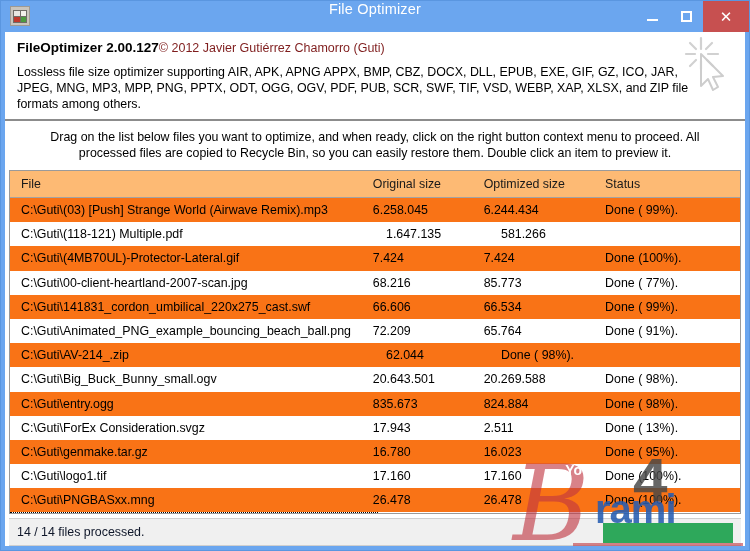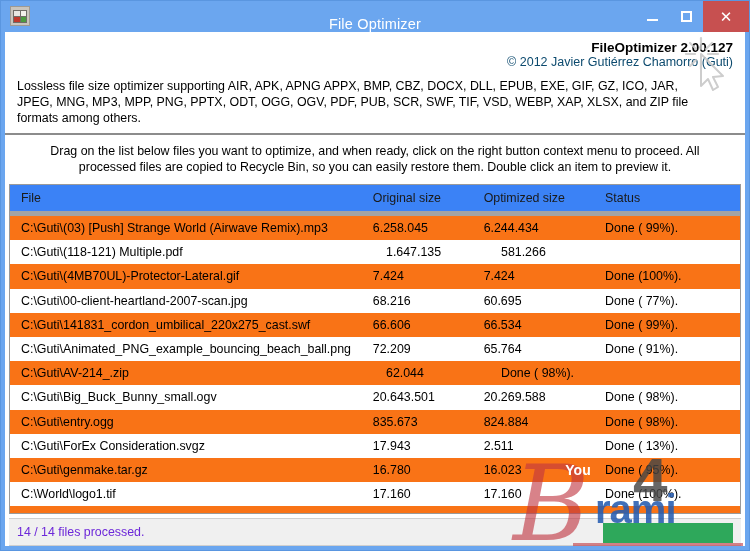--- a/index.html
+++ b/index.html
@@ -27,21 +27,21 @@
     overflow: hidden;
   }
 
   
   .titlebar {
     position: relative;
     height: 31px;
     flex: 0 0 31px;
     background: #6ba6ef;
     display: flex;
-    align-items: flex-end;
+    align-items: flex-start;
   }
   .app-icon {
     position: absolute;
     left: 9px;
     top: 5px;
     width: 20px;
     height: 20px;
     background: #c9c5bd;
     border: 1px solid #9d9a93;
     box-sizing: border-box;
@@ -119,33 +119,31 @@
   
   .about {
     position: relative;
     flex: 0 0 auto;
     padding: 8px 12px 7px 12px;
     border-bottom: 2px solid #8c8c8c;
     background: #ffffff;
   }
   .about-line1 {
     display: flex;
-    align-items: flex-end;
-    flex-direction: column;
+    align-items: center;
   }
   .about-product {
     font-size: 13.5px;
     font-weight: bold;
     color: #000000;
     white-space: nowrap;
   }
   .about-copyright {
     font-size: 12.5px;
-    color: #0c4a6e;
-    margin-left: 52px;
+    color: #7f1d1d;
     white-space: nowrap;
   }
   .about-desc {
     margin-top: 9px;
     font-size: 12.4px;
     line-height: 16px;
     color: #000000;
     max-width: 672px;
   }
   .cursor-art {
@@ -176,22 +174,22 @@
     background: #ffffff;
     display: flex;
     flex-direction: column;
     min-height: 0;
     overflow: hidden;
   }
   .list-header {
     flex: 0 0 26px;
     display: flex;
     align-items: center;
-    background: #3b82f6;
-    border-bottom: 5px solid #a3a3a3;
+    background: #fdba74;
+    border-bottom: 1px solid #a3a3a3;
     font-size: 12.4px;
     color: #1a1a1a;
   }
   .list-body {
     flex: 1 1 auto;
     overflow: hidden;
     background: #ffffff;
   }
   .row {
     display: flex;
@@ -220,21 +218,21 @@
     flex: 0 0 26px;
     margin: 4px 4px 0 4px;
     background: #f0f0f0;
     border: 1px solid #cfcfcf;
     border-left: none;
     border-right: none;
     display: flex;
     align-items: center;
     padding-left: 8px;
     font-size: 12.4px;
-    color: #6d28d9;
+    color: #0f172a;
   }
 
   
   .watermark {
     position: absolute;
     right: 6px;
     bottom: 2px;
     width: 230px;
     height: 95px;
     pointer-events: none;
@@ -377,21 +375,21 @@
           </div>
           <div class="row alt">
             <div class="col-file">C:\Guti\(4MB70UL)-Protector-Lateral.gif</div>
             <div class="col-orig">7.424</div>
             <div class="col-opt">7.424</div>
             <div class="col-status">Done (100%).</div>
           </div>
           <div class="row">
             <div class="col-file">C:\Guti\00-client-heartland-2007-scan.jpg</div>
             <div class="col-orig">68.216</div>
-            <div class="col-opt">60.695</div>
+            <div class="col-opt">85.773</div>
             <div class="col-status">Done ( 77%).</div>
           </div>
           <div class="row alt">
             <div class="col-file">C:\Guti\141831_cordon_umbilical_220x275_cast.swf</div>
             <div class="col-orig">66.606</div>
             <div class="col-opt">66.534</div>
             <div class="col-status">Done ( 99%).</div>
           </div>
           <div class="row">
             <div class="col-file">C:\Guti\Animated_PNG_example_bouncing_beach_ball.png</div>
@@ -422,21 +420,21 @@
             <div class="col-opt">2.511</div>
             <div class="col-status">Done ( 13%).</div>
           </div>
           <div class="row alt">
             <div class="col-file">C:\Guti\genmake.tar.gz</div>
             <div class="col-orig">16.780</div>
             <div class="col-opt">16.023</div>
             <div class="col-status">Done ( 95%).</div>
           </div>
           <div class="row">
-            <div class="col-file">C:\World\logo1.tif</div>
+            <div class="col-file">C:\Guti\logo1.tif</div>
             <div class="col-orig">17.160</div>
             <div class="col-opt">17.160</div>
             <div class="col-status">Done (100%).</div>
           </div>
           <div class="row alt">
             <div class="col-file">C:\Guti\PNGBASxx.mng</div>
             <div class="col-orig">26.478</div>
             <div class="col-opt">26.478</div>
             <div class="col-status">Done (100%).</div>
           </div>

